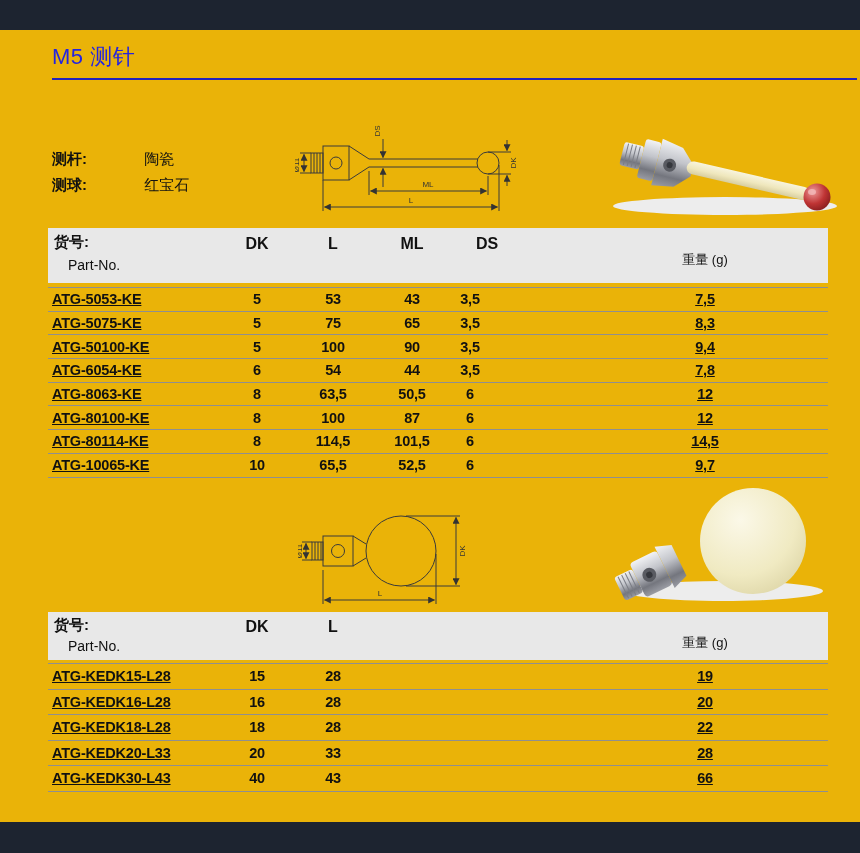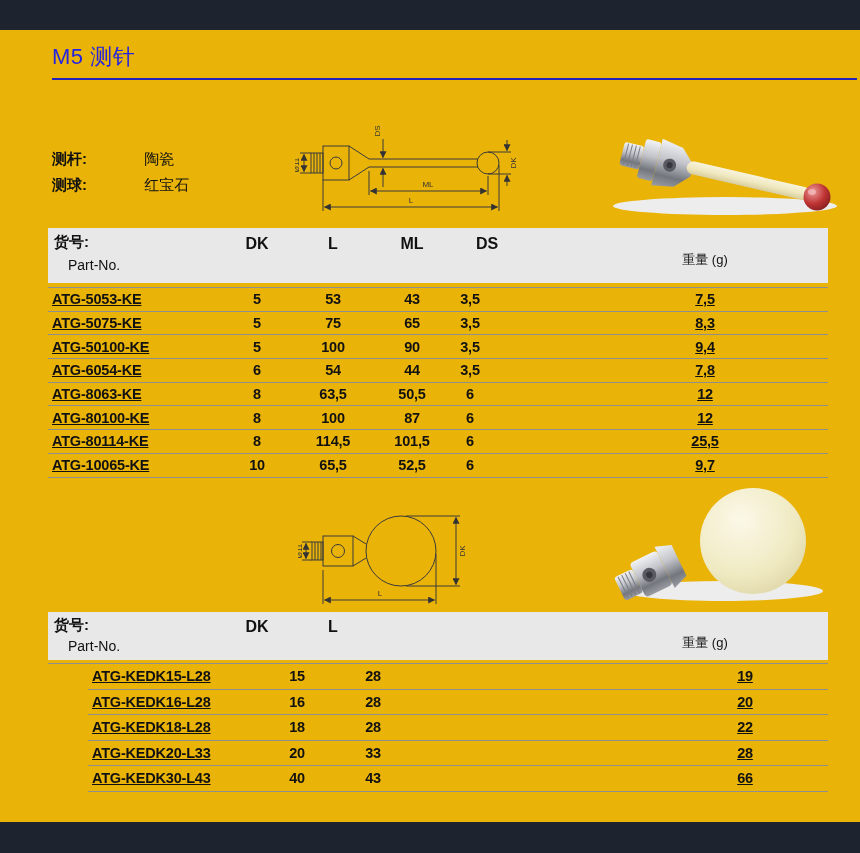--- a/index.html
+++ b/index.html
@@ -30,21 +30,21 @@
   .table2 .pn-en{top:26px;}
   .hcol{position:absolute;top:7px;transform:translateX(-50%);font-size:16px;font-weight:bold;}
   .table2 .hcol{top:6px;}
   .hwt{position:absolute;top:7px;left:657px;transform:translateX(-50%);font-size:13px;white-space:nowrap;margin-top:16px;}
   .table2 .hwt{top:6px;}
   .p0{left:209px;} .p1{left:285px;} .p2{left:364px;} .p3{left:439px;}
   .tbody{border-top:1px solid var(--line,#8f8f8f);margin-top:4px;}
   .table2 .tbody{margin-top:3px;}
   .trow{position:relative;height:23.7px;box-sizing:border-box;
         border-bottom:1px solid var(--line,#8f8f8f);}
-  .table2 .trow{height:25.5px;margin-left:40px;}
+  .table2 .trow{height:25.5px;}
   .c{position:absolute;top:50%;transform:translate(-50%,-50%);font-size:14.5px;
      font-weight:600;letter-spacing:-.2px;white-space:nowrap;}
   .c.part{left:4px;transform:translateY(-50%);text-decoration:underline;}
   .c.v0{left:209px;} .c.v1{left:285px;} .c.v2{left:364px;} .c.v3{left:422px;} .c.wt{left:657px;text-decoration:underline;}
   svg text{font-family:"Liberation Sans","DejaVu Sans",sans-serif;}
 </style>
 </head>
 <body>
 
 <div class="page">
@@ -204,21 +204,21 @@
           <span class="c v2">87</span>
           <span class="c v3">6</span>
           <span class="c wt">12</span>
         </div>
         <div class="trow">
           <span class="c part">ATG-80114-KE</span>
           <span class="c v0">8</span>
           <span class="c v1">114,5</span>
           <span class="c v2">101,5</span>
           <span class="c v3">6</span>
-          <span class="c wt">25,5</span>
+          <span class="c wt">14,5</span>
         </div>
         <div class="trow">
           <span class="c part">ATG-10065-KE</span>
           <span class="c v0">10</span>
           <span class="c v1">65,5</span>
           <span class="c v2">52,5</span>
           <span class="c v3">6</span>
           <span class="c wt">9,7</span>
         </div>
       </div>

